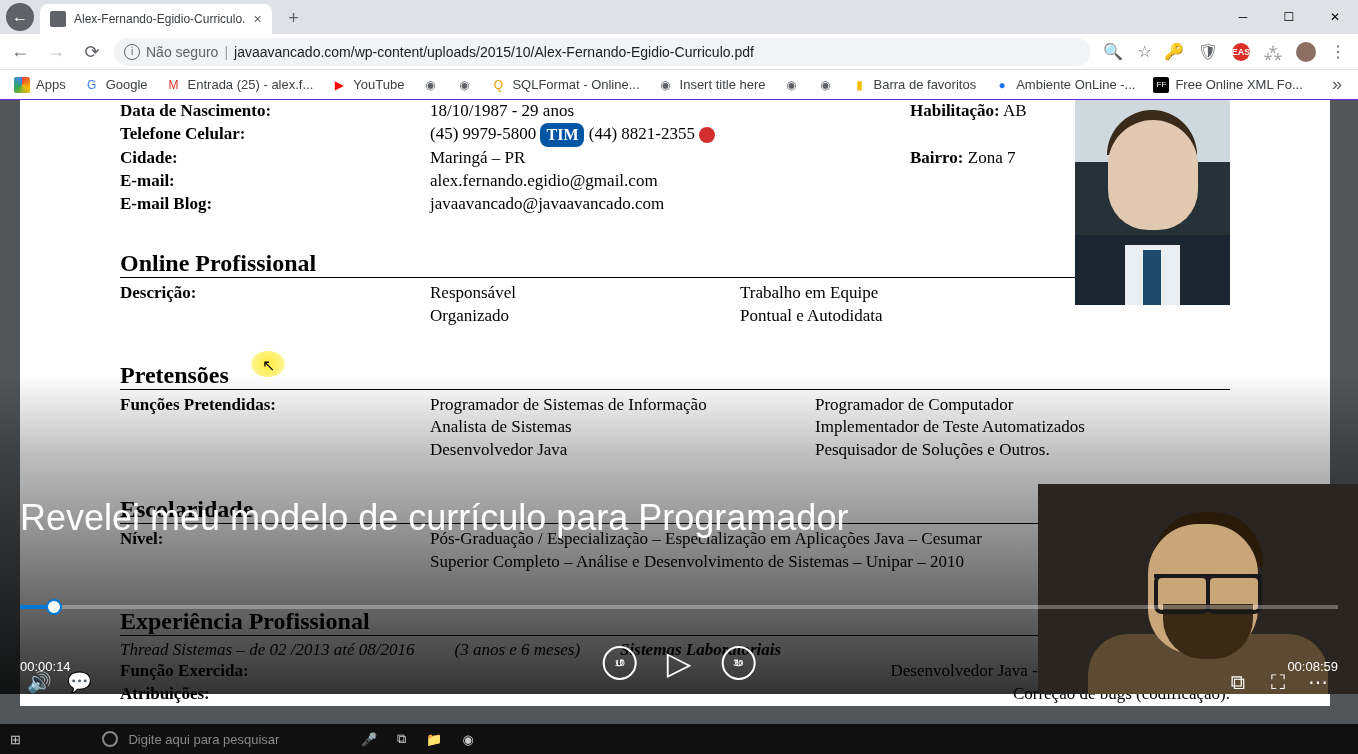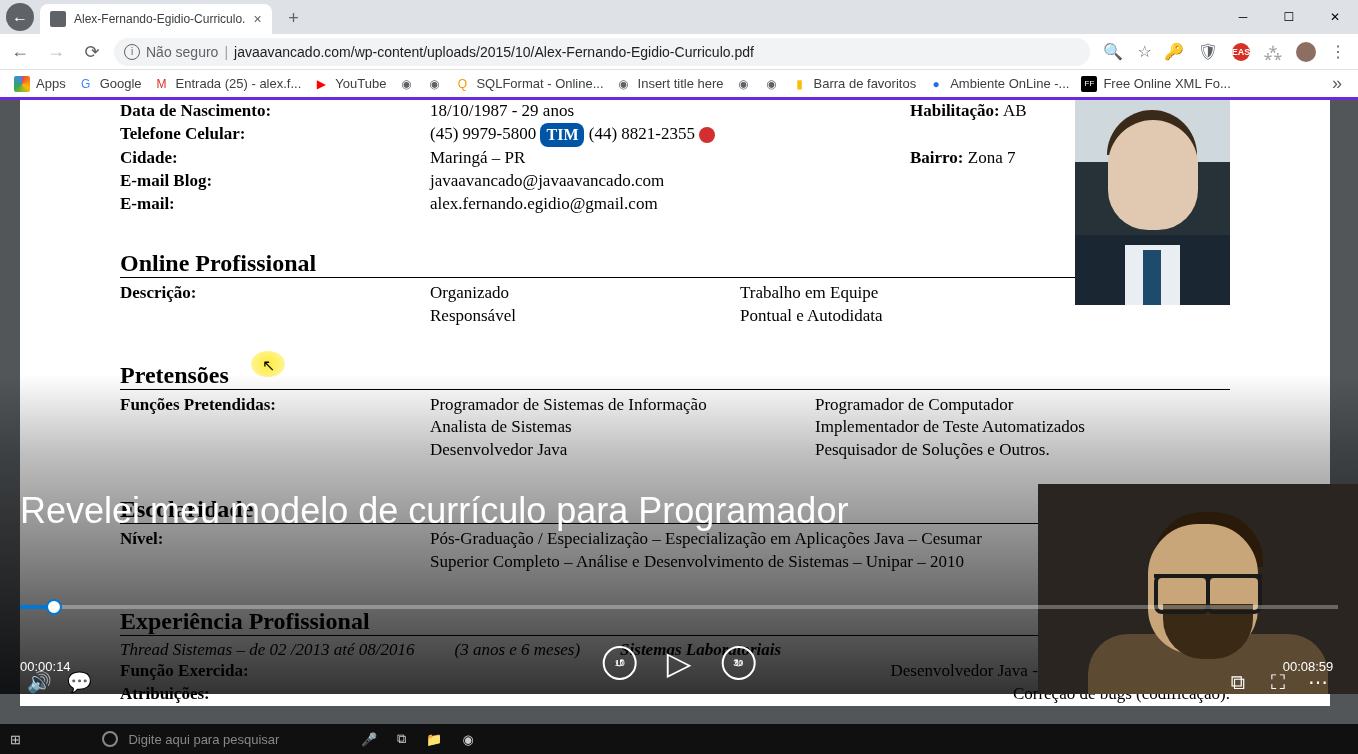--- a/index.html
+++ b/index.html
@@ -23,21 +23,21 @@
   .url-bar .info-icon { width:16px; height:16px; border:1px solid #5f6368; border-radius:50%; display:flex; align-items:center; justify-content:center; font-size:10px; }
   .url-bar .sep { color:#9aa0a6; }
   .url-bar .url-text { color:#202124; }
   .addr-icons { display:flex; align-items:center; gap:14px; padding:0 6px; color:#5f6368; font-size:16px; }
   .ico { width:18px; height:18px; display:inline-flex; align-items:center; justify-content:center; border-radius:3px; }
   .ico.red { background:#d93025; color:#fff; font-size:9px; font-weight:bold; border-radius:50%; }
   .ico.key { color:#fbbc04; }
   .avatar { width:20px; height:20px; background:#8d6e63; border-radius:50%; }
 
   
-  .bm-bar { height:30px; background:#fff; border-bottom:3px solid #6d28d9; display:flex; align-items:center; padding:0 8px; font-size:13px; color:#3c4043; }
+  .bm-bar { height:30px; background:#fff; border-bottom:1px solid #6d28d9; display:flex; align-items:center; padding:0 8px; gap:6px; font-size:13px; color:#3c4043; }
   .bm-item { display:flex; align-items:center; gap:6px; padding:4px 6px; border-radius:4px; white-space:nowrap; }
   .bm-icon { width:16px; height:16px; display:inline-flex; align-items:center; justify-content:center; font-size:12px; border-radius:2px; }
   .bm-more { margin-left:auto; font-size:18px; color:#5f6368; padding:0 8px; }
 
   
   .pdf-wrap { position:relative; height:624px; background:#525659; overflow:hidden; }
   .pdf-page { position:absolute; left:20px; top:0; width:1310px; background:#fff; font-family:"Times New Roman",Times,serif; color:#000; padding:0 100px; }
   .pdf-page .photo { position:absolute; right:100px; top:0; width:155px; height:205px; background:linear-gradient(to bottom,#cfd8dc 0%,#cfd8dc 30%,#263238 30%,#263238 100%); }
   .pdf-page .photo .face { width:90px; height:110px; background:#e0c9b0; border-radius:45px 45px 40px 40px; margin:20px auto 0; position:relative; }
   .pdf-page .photo .hair { position:absolute; top:10px; left:32px; width:90px; height:45px; background:#3a2a1a; border-radius:45px 45px 0 0; }
@@ -62,21 +62,21 @@
   .exp-head { font-style:italic; font-size:17px; display:flex; gap:40px; }
 
   
   .cursor-hl { position:absolute; width:34px; height:26px; background:radial-gradient(circle,#ffeb3b 0%,rgba(255,235,59,0.6) 70%,transparent 100%); border-radius:50%; }
   .cursor { position:absolute; font-size:16px; }
 
   
   .vid-overlay { position:absolute; left:0; right:0; bottom:30px; pointer-events:none; }
   .vid-gradient-top { position:absolute; bottom:240px; left:0; right:0; height:80px; background:linear-gradient(to bottom, rgba(0,0,0,0) 0%, rgba(0,0,0,0.25) 100%); }
   .vid-gradient { position:absolute; bottom:0; left:0; right:0; height:240px; background:linear-gradient(to bottom, rgba(0,0,0,0.25) 0%, rgba(0,0,0,0.8) 100%); }
-  .vid-title { position:absolute; bottom:162px; left:20px; font-size:36px; color:#fff; font-weight:300; font-family:"Segoe UI",Arial,sans-serif; }
+  .vid-title { position:absolute; bottom:155px; left:20px; font-size:36px; color:#fff; font-weight:300; font-family:"Segoe UI",Arial,sans-serif; }
   .vid-progress { position:absolute; bottom:85px; left:20px; right:20px; height:4px; background:rgba(255,255,255,0.3); }
   .vid-progress .fill { height:100%; width:2.6%; background:#0078d4; position:relative; }
   .vid-progress .knob { position:absolute; right:-8px; top:-6px; width:16px; height:16px; border-radius:50%; background:#fff; border:2px solid #0078d4; }
   .vid-controls { position:absolute; bottom:20px; left:20px; right:20px; display:flex; align-items:center; color:#fff; font-family:"Segoe UI",Arial,sans-serif; font-size:13px; }
   .vid-controls .vc-btn { width:40px; height:40px; display:flex; align-items:center; justify-content:center; font-size:20px; pointer-events:auto; }
   .vid-controls .time { min-width:60px; }
   .vid-controls .spacer { flex:1; }
   .vid-center { position:absolute; bottom:12px; left:50%; transform:translateX(-50%); display:flex; gap:30px; align-items:center; color:#fff; pointer-events:auto; }
   .vid-center .big { font-size:32px; }
   .vid-center .skip { font-size:11px; border:2px solid #fff; border-radius:50%; width:34px; height:34px; display:flex; align-items:center; justify-content:center; position:relative; }
@@ -207,34 +207,34 @@
     <div class="info-row">
         <div class="info-label">Telefone Celular:</div>
         <div class="info-val"><span>(45) 9979-5800</span> <span class="tel-badge tim">TIM</span> <span>(44) 8821-2355</span> <span class="tel-badge claro"></span></div>
       </div>
     <div class="info-row">
         <div class="info-label">Cidade:</div>
         <div class="info-val"><span>Maringá – PR</span></div>
         <div style="width:320px"><span class="info-right-label">Bairro:</span> <span>Zona 7</span></div>
       </div>
     <div class="info-row">
+        <div class="info-label">E-mail:</div>
+        <div class="info-val"><span>alex.fernando.egidio@gmail.com</span></div>
+      </div>
+    <div class="info-row">
         <div class="info-label">E-mail Blog:</div>
         <div class="info-val"><span>javaavancado@javaavancado.com</span></div>
       </div>
-    <div class="info-row">
-        <div class="info-label">E-mail:</div>
-        <div class="info-val"><span>alex.fernando.egidio@gmail.com</span></div>
-      </div>
 
     <div class="section-title">Online Profissional</div>
     <div class="desc-row">
       <div class="desc-label">Descrição:</div>
       <div class="desc-col1">
+          <div>Responsável</div>
           <div>Organizado</div>
-          <div>Responsável</div>
         </div>
       <div class="desc-col2">
           <div>Trabalho em Equipe</div>
           <div>Pontual e Autodidata</div>
         </div>
     </div>
 
     <div class="section-title">Pretensões</div>
     <div class="desc-row">
       <div class="desc-label">Funções Pretendidas:</div>
@@ -292,21 +292,21 @@
     </div>
     <div class="vid-title">Revelei meu modelo de currículo para Programador</div>
     <div class="vid-progress">
         <div class="fill">
           <div class="knob"></div>
         </div>
       </div>
     <div class="vid-controls">
       <span class="time">00:00:14</span>
       <div class="spacer"></div>
-      <span class="time" style="text-align:center">00:08:59</span>
+      <span class="time" style="text-align:right">00:08:59</span>
     </div>
     <div class="vid-controls" style="bottom:-8px">
       <div class="vc-btn">🔊</div>
       <div class="vc-btn">💬</div>
       <div class="spacer"></div>
       <div class="vc-btn">⧉</div>
       <div class="vc-btn">⛶</div>
       <div class="vc-btn">⋯</div>
     </div>
     <div class="vid-center">

